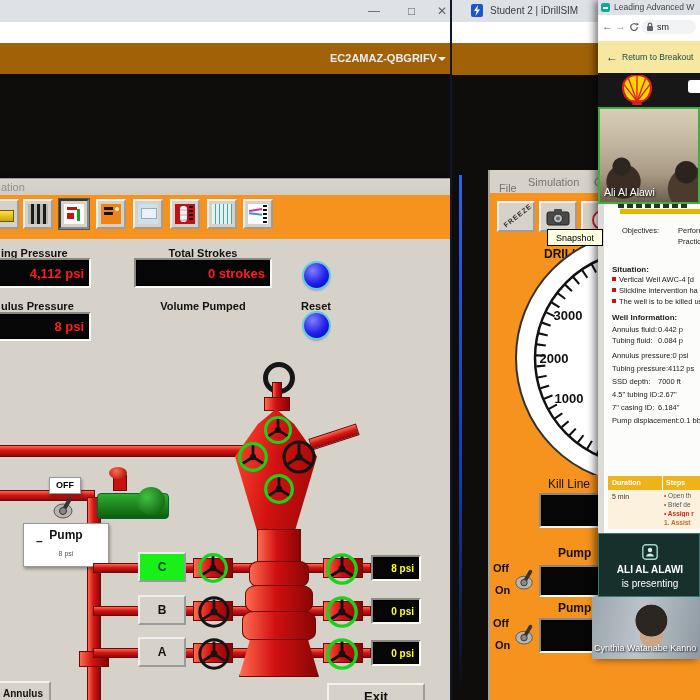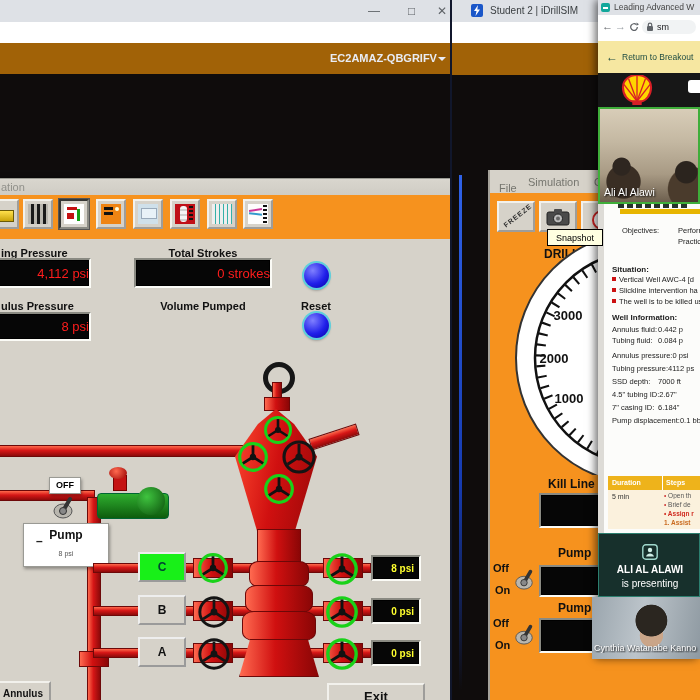--- a/index.html
+++ b/index.html
@@ -14,21 +14,21 @@
   .glyph{color:#5f6368;font-size:12px;line-height:1;}
   .pill{background:#f1f3f4;border-radius:8px;}
   
   .simgray{background:#d6d2c9;border:1px solid #9b9b93;box-shadow:2px 0 4px rgba(0,0,0,.6);}
   .titlebar{background:linear-gradient(#d9d6ce,#cfccc4);color:#91918b;font-size:11px;}
   .obar{background:#f6921e;}
   .tbtn{background:#d6d2c9;border:2px outset #f2f1ec;box-sizing:border-box;}
   .pressed{border:2px inset #8b8b84;outline:1px solid #555;}
   .lbl{font-weight:bold;font-size:11px;color:#111;}
   .disp{background:#060606;border:2px solid;border-color:#8a8a82 #fbfbf6 #fbfbf6 #8a8a82;box-shadow:inset 0 0 0 1px #000;box-sizing:border-box;display:flex;align-items:center;justify-content:flex-end;}
-  .ledred{color:#ff1d1d;font-weight:normal;font-size:13px;}
+  .ledred{color:#ff1d1d;font-weight:bold;font-size:13px;padding-right:5px;}
   .ledyel{color:#ffff2e;font-weight:bold;font-size:10px;padding-right:5px;}
   .bluebtn{border-radius:50%;background:radial-gradient(circle at 35% 30%,#8080ff,#2020ea 55%,#0000a6);box-shadow:0 0 0 2px #5ecfdc,0 2px 3px rgba(0,0,0,.45);}
   .pipe{background:linear-gradient(#ff6a4c,#d61616 45%,#8c0a0a);border:1px solid #6d0808;box-sizing:border-box;}
   .pipeV{background:linear-gradient(90deg,#ff6a4c,#d61616 45%,#8c0a0a);border:1px solid #6d0808;box-sizing:border-box;}
   .vessel{background:linear-gradient(90deg,#ff6a50,#d01010 45%,#8a0606);border:1px solid #6d0808;box-sizing:border-box;}
   .gbtn{background:#d6d2c9;border:2px outset #f2f1ec;box-sizing:border-box;display:flex;align-items:center;justify-content:center;font-weight:bold;color:#111;}
   .linebtn{font-weight:bold;font-size:12px;display:flex;align-items:center;justify-content:center;border:2px outset #eee;box-sizing:border-box;}
   .whitebox{background:#fff;border:1px solid #9a9a94;box-shadow:1px 2px 3px rgba(0,0,0,.35);}
   
   .overlay{background:#fff;box-shadow:-3px 0 8px rgba(0,0,0,.55);}
@@ -396,21 +396,21 @@
       <svg class="ab" style="left:0;top:55px" width="212" height="250" viewBox="0 0 212 250">
         <circle cx="152" cy="133" r="126" fill="#fff" stroke="#333" stroke-width="2"></circle>
         <circle cx="152" cy="133" r="107" fill="none" stroke="#111" stroke-width="2.5"></circle>
         <circle cx="152" cy="133" r="99" fill="none" stroke="#111" stroke-width="14" stroke-dasharray="2 8.4"></circle>
         <circle cx="152" cy="133" r="91" fill="none" stroke="#fff" stroke-width="12"></circle>
         <text x="78" y="95" text-anchor="middle" font-size="13" font-weight="bold" fill="#111" font-family="Liberation Sans, sans-serif">3000</text>
         <text x="64" y="138" text-anchor="middle" font-size="13" font-weight="bold" fill="#111" font-family="Liberation Sans, sans-serif">2000</text>
         <text x="79" y="178" text-anchor="middle" font-size="13" font-weight="bold" fill="#111" font-family="Liberation Sans, sans-serif">1000</text>
       </svg>
 
-      <div class="ab" style="left:58px;top:307px;font-weight:bold;font-size:12px;color:#111">Kill Line</div>
+      <div class="ab" style="left:58px;top:307px;font-weight:normal;font-size:12px;color:#111">Kill Line</div>
       <div class="ab disp" style="left:49px;top:323px;width:61px;height:35px"></div>
 
       <div class="ab" style="left:68px;top:376px;font-weight:bold;font-size:12px;color:#111">Pump</div>
       <div class="ab" style="left:3px;top:392px;font-weight:bold;font-size:11px;color:#111">Off</div>
       <svg class="ab" style="left:23px;top:396px" width="22" height="26" viewBox="0 0 24 26">
           <ellipse cx="12" cy="17" rx="9" ry="7" fill="#b9b6ae" stroke="#555"></ellipse>
           <line x1="12" y1="17" x2="19" y2="5" stroke="#333" stroke-width="4" stroke-linecap="round"></line>
           <circle cx="12" cy="17" r="3.5" fill="#888" stroke="#333"></circle>
         </svg>
       <div class="ab" style="left:5px;top:414px;font-weight:bold;font-size:11px;color:#111">On</div>

